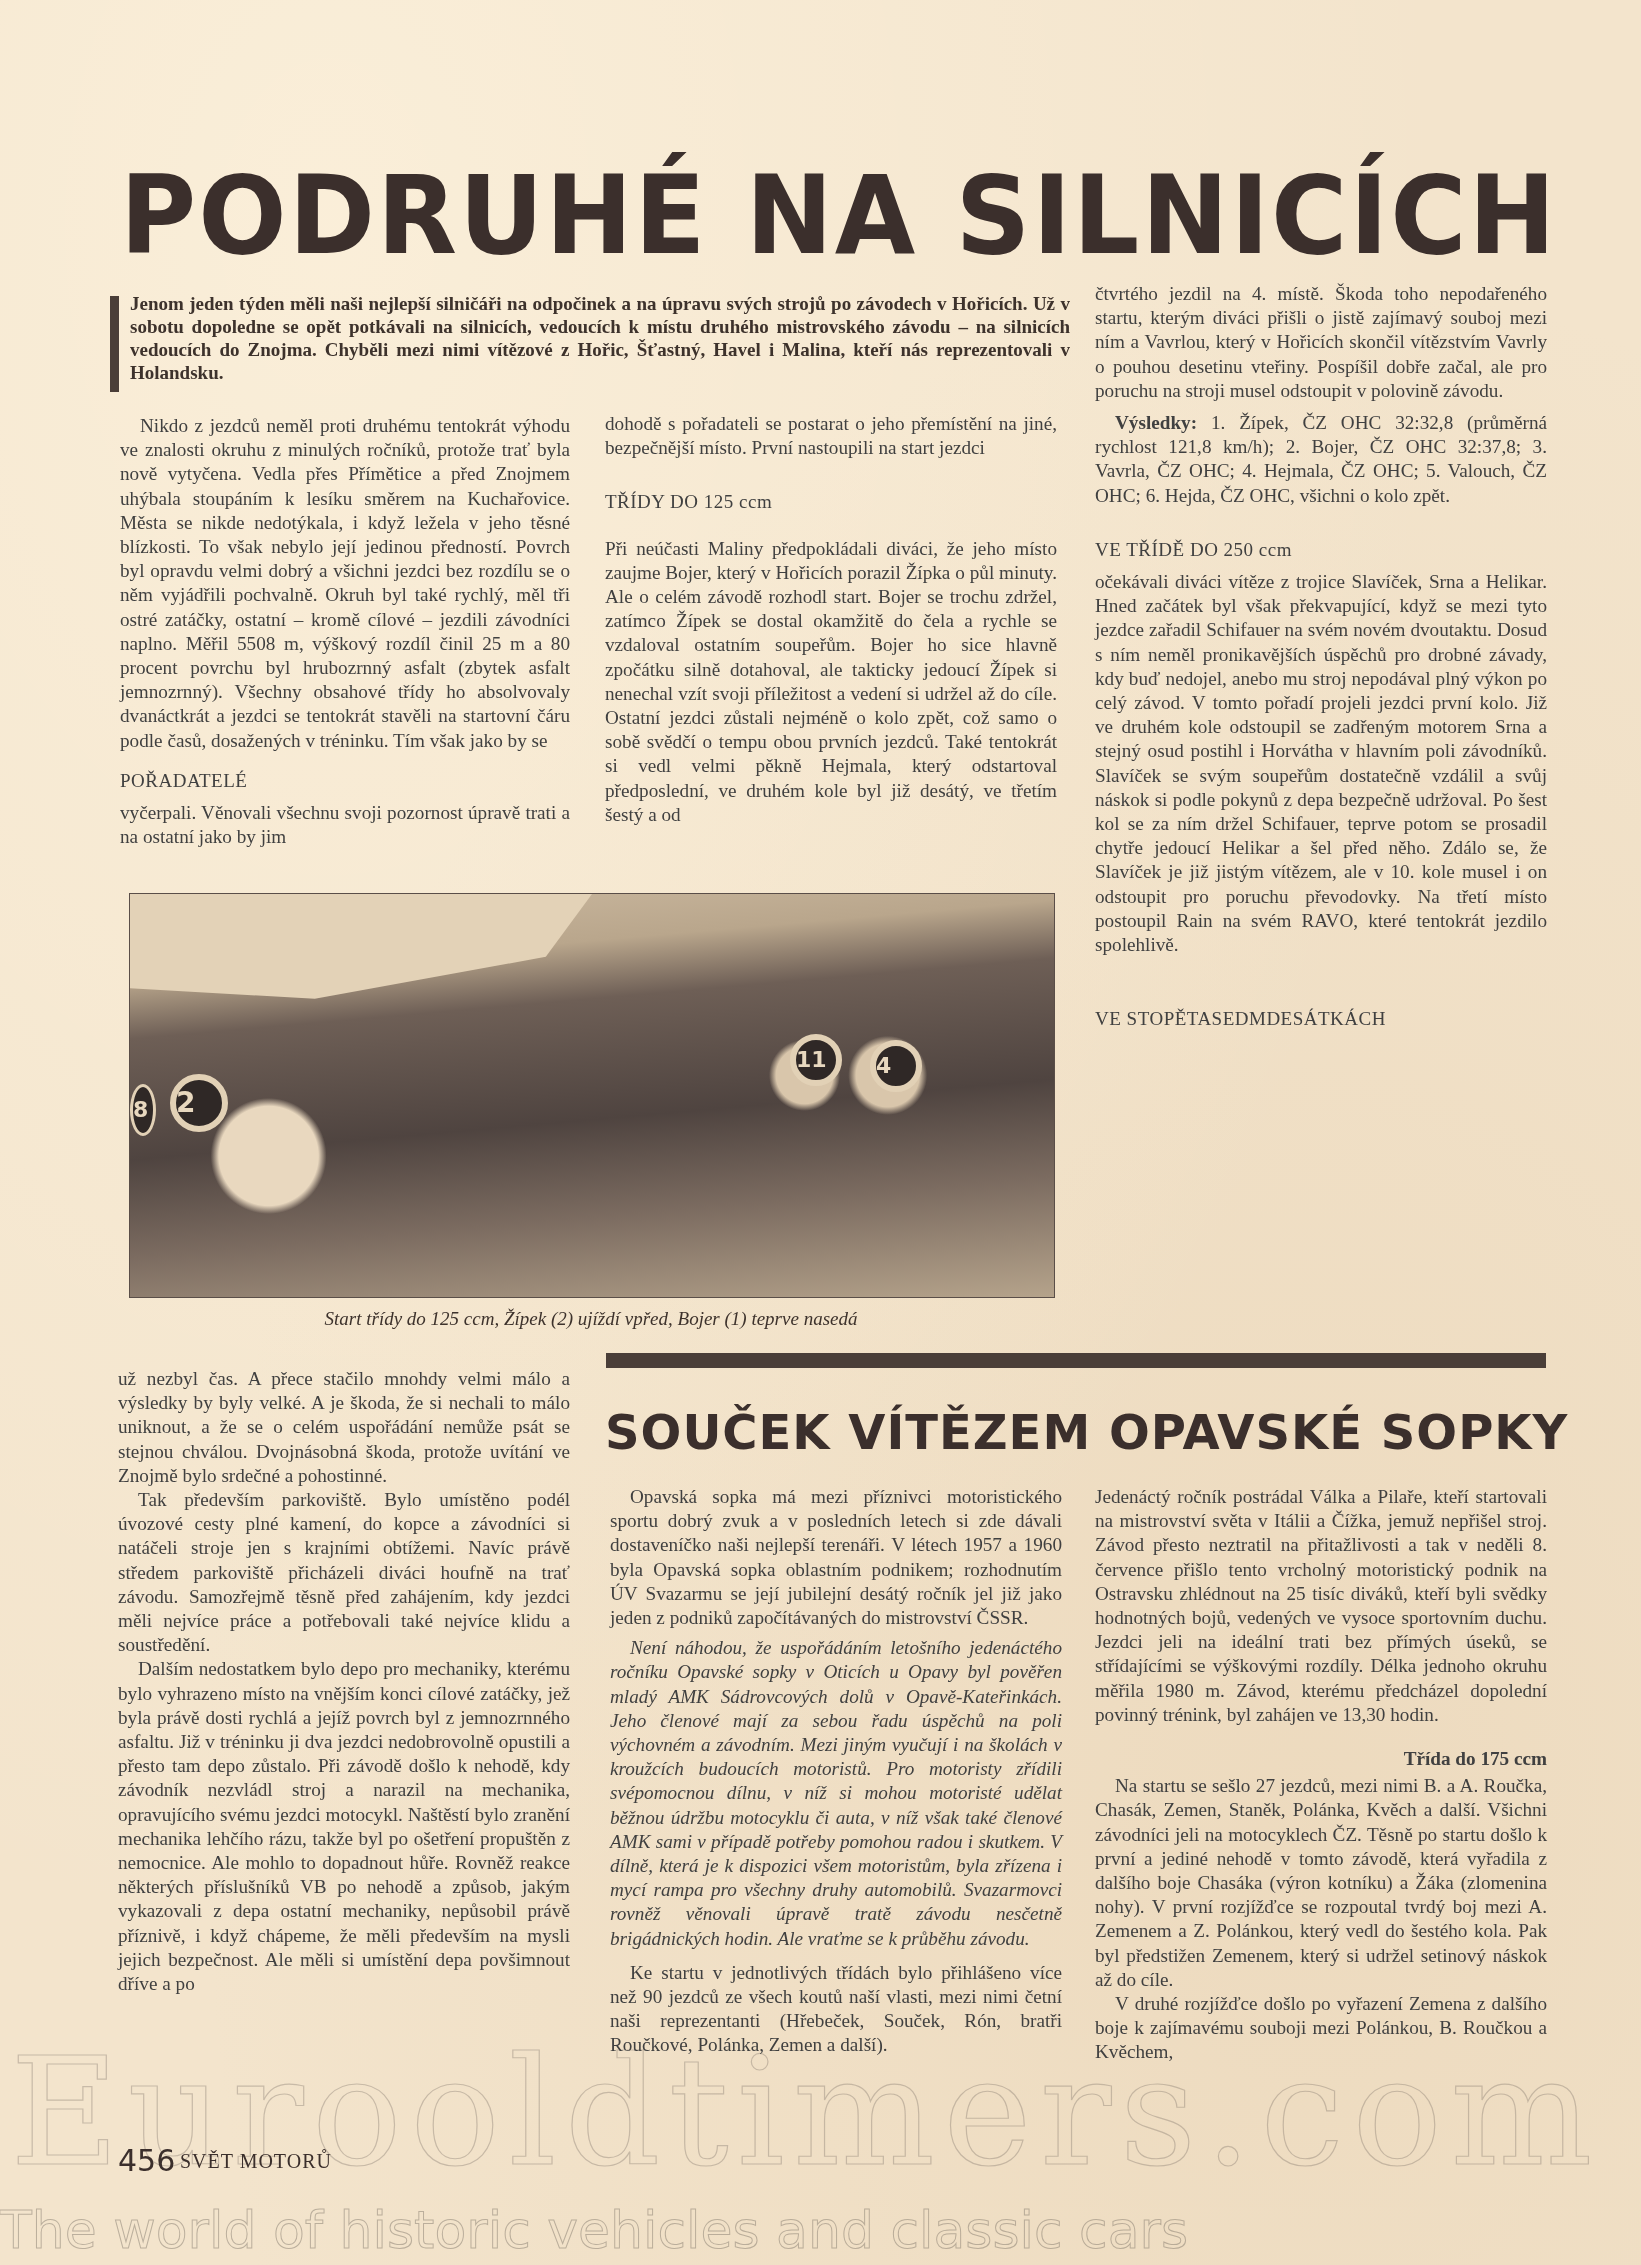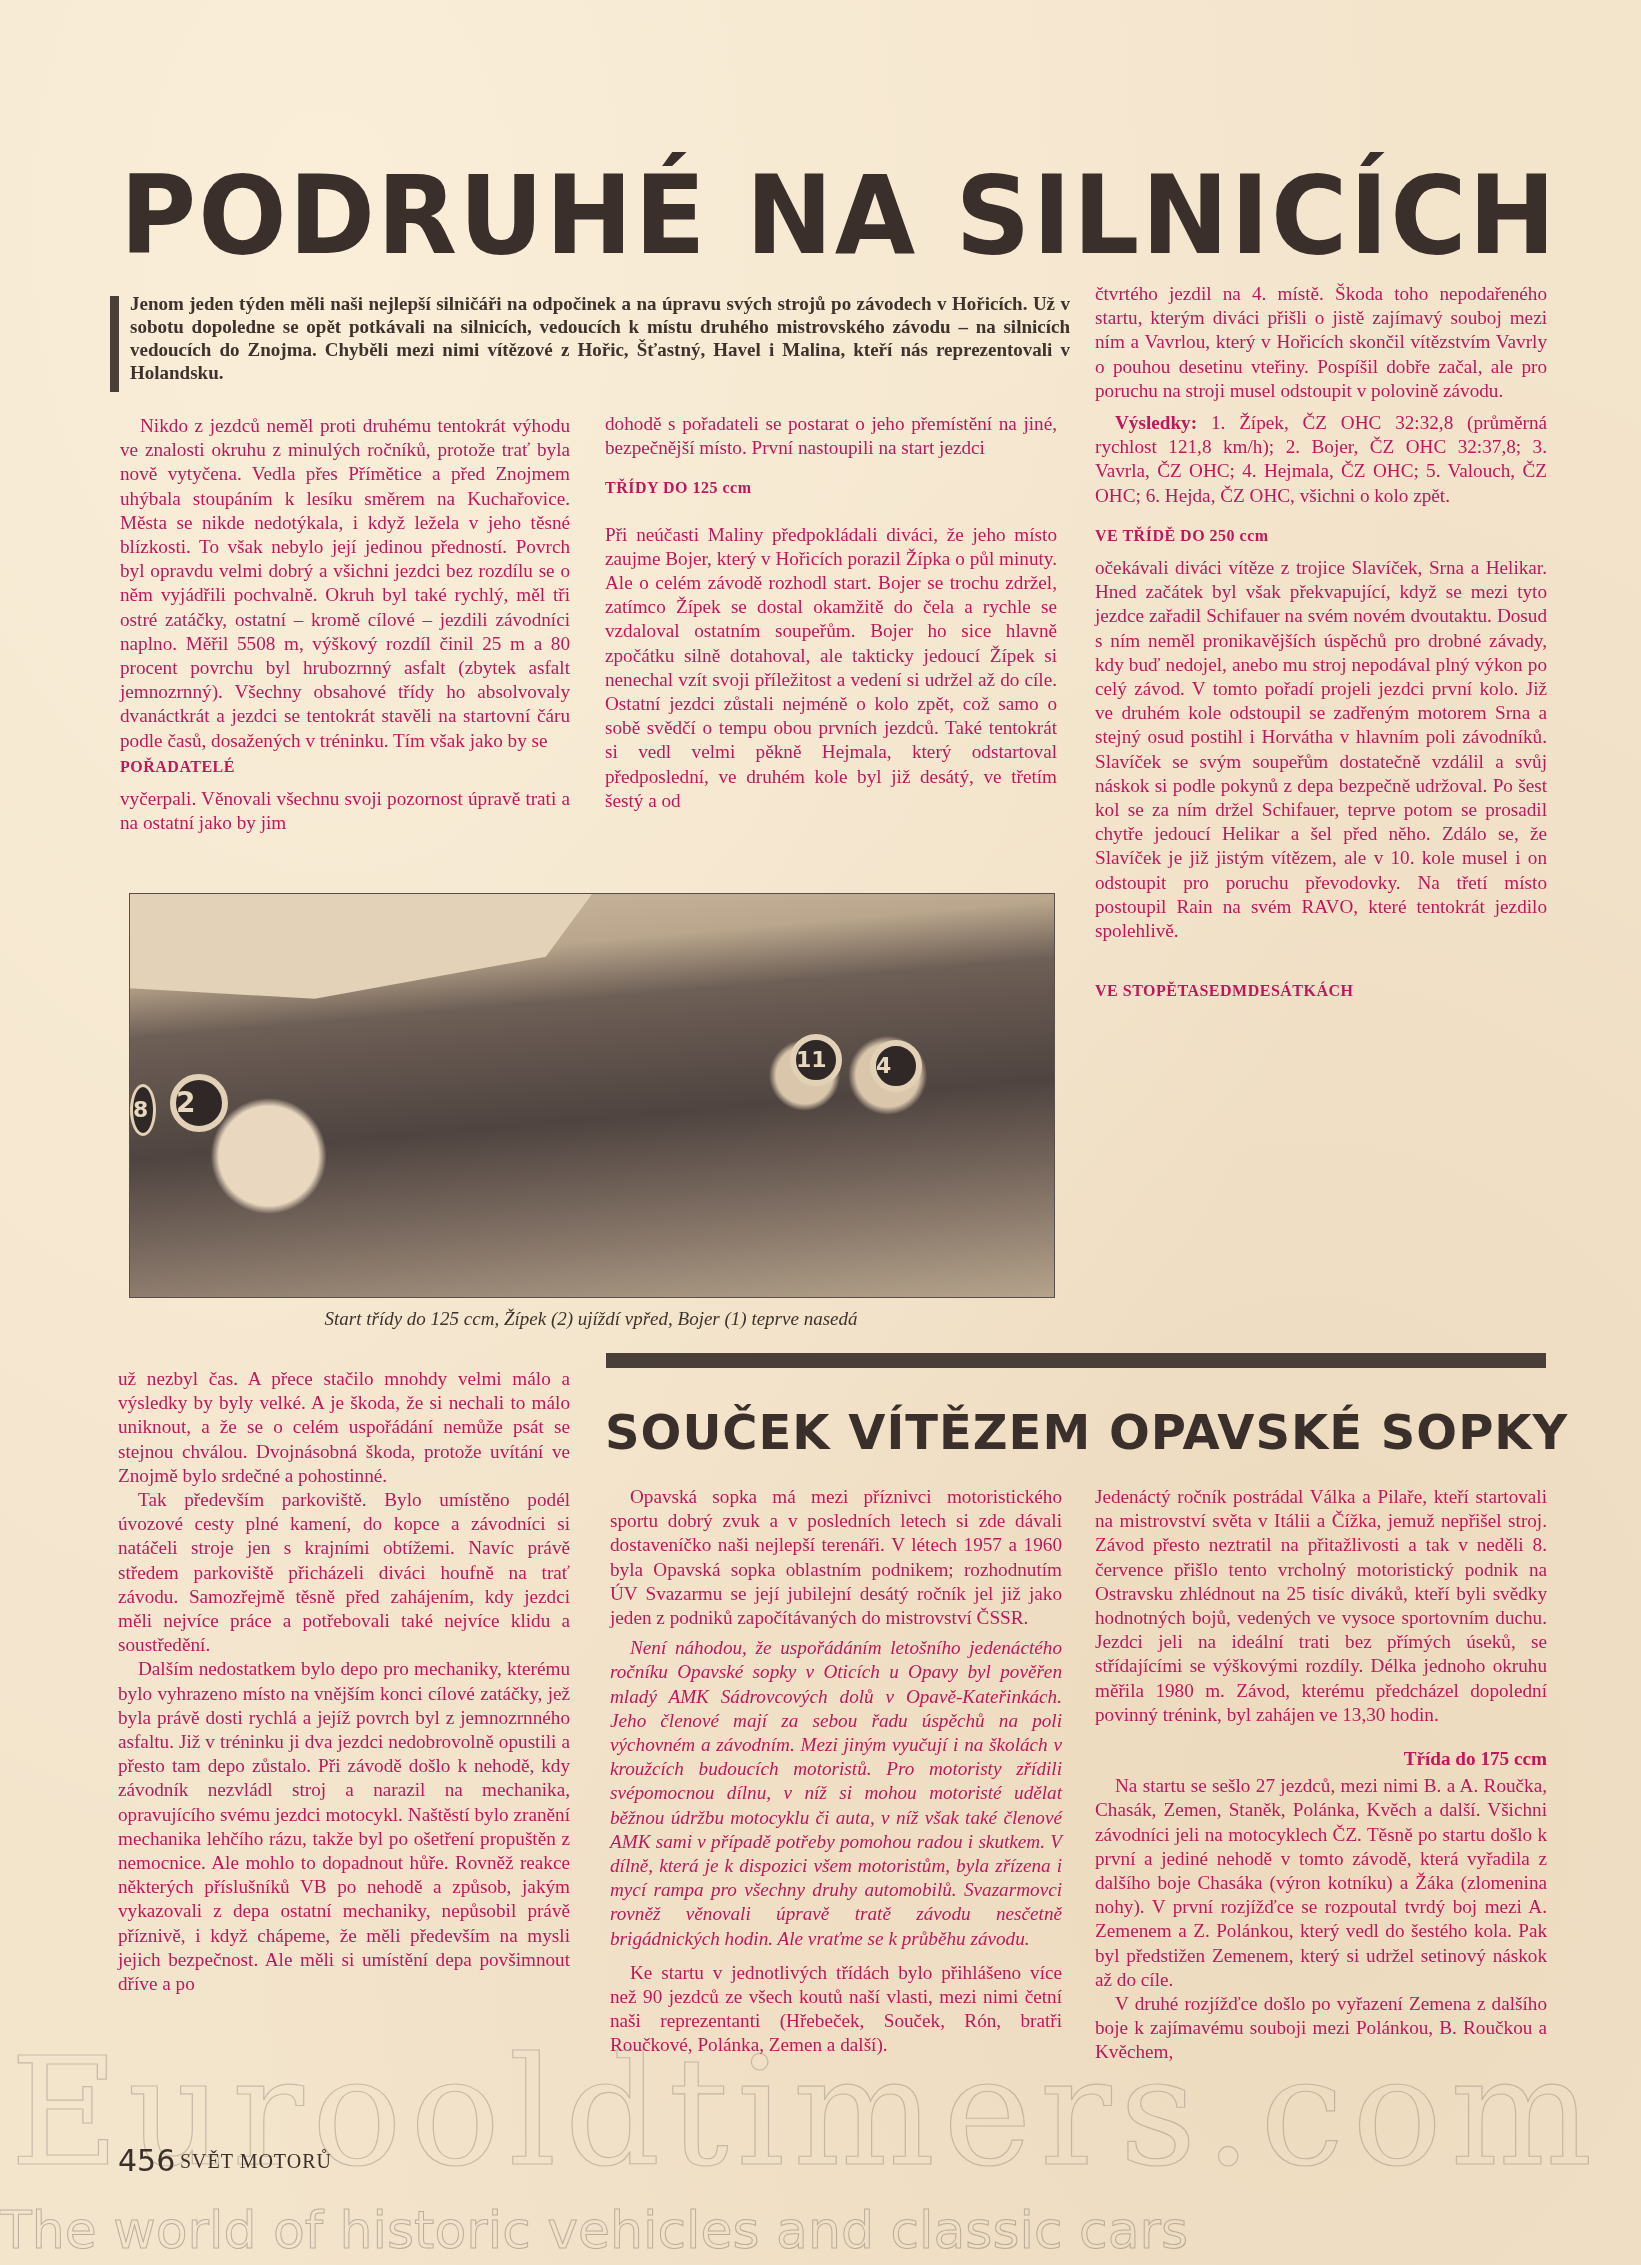--- a/index.html
+++ b/index.html
@@ -25,26 +25,26 @@
     font-family: "Liberation Serif", serif; font-weight: bold;
     font-size: 19px; line-height: 23px; text-align: justify;
     padding-left: 18px; color: #3d322c;
   }
   .intro-bar {
     left: 110px; top: 296px; width: 9px; height: 96px; background: #4a3e38;
   }
   .col {
     font-family: "Liberation Serif", serif;
     font-size: 19.2px; line-height: 24.2px; text-align: justify;
-    color: #be185d;
+    color: #404040;
   }
   .col p { margin: 0; text-indent: 20px; }
   .col p.noindent { text-indent: 0; }
   .col h3 {
-    margin: 2px 0 8px; font-size: 16px; font-weight: bold; letter-spacing: 0.5px;
+    margin: 16px 0 8px; font-size: 19px; font-weight: normal; letter-spacing: 0.5px;
     text-indent: 0;
   }
   .col .italic { font-style: italic; }
   .col b { font-weight: bold; }
   .subhead-center { text-align: right; font-weight: bold; margin: 20px 0 3px; }
   .spacer { height: 14px; }
   .photo {
     left: 129px; top: 893px; width: 924px; height: 403px;
     background:
       radial-gradient(circle at 15% 65%, #e9d8bf 0 6%, transparent 7%),

